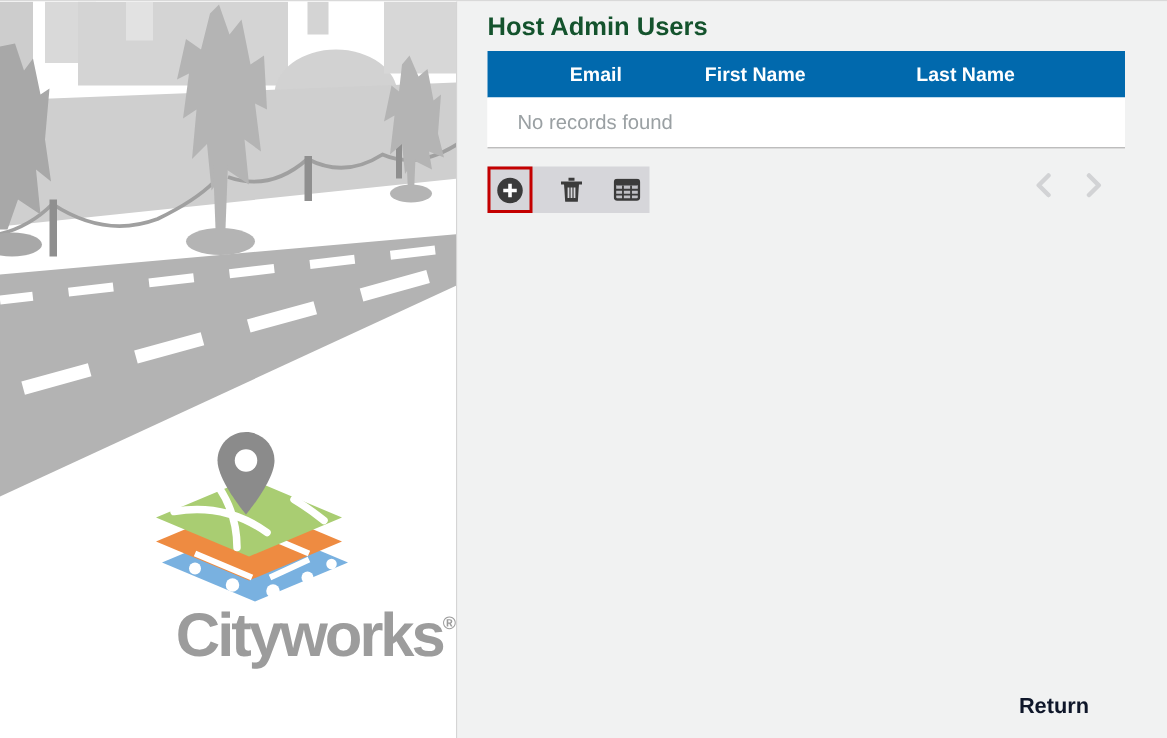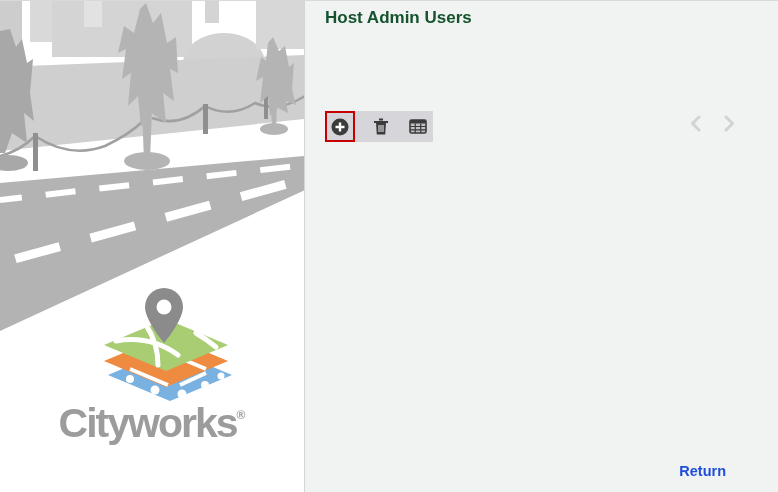--- a/index.html
+++ b/index.html
@@ -4,21 +4,21 @@
 <style>
   * { margin:0; padding:0; box-sizing:border-box; }
   html,body { width:778px; height:492px; overflow:hidden; }
   body { font-family:"Liberation Sans", sans-serif; background:#fff; }
   .page { position:relative; width:778px; height:492px; display:flex; border-top:1px solid #d9d9d9; }
 
   
   .left-panel { position:relative; width:305px; height:492px; background:#fff;
                 border-right:1px solid #d5d5d5; overflow:hidden; flex:none; }
   .scene { position:absolute; top:0; left:0; }
-  .wordmark { position:absolute; top:399px; left:0; width:100%; text-align:center;
+  .wordmark { position:absolute; top:399px; left:0; width:100%; text-align:right;
               color:#9c9c9c; font-weight:bold; font-size:41px; letter-spacing:-2px; }
   .wordmark sup { font-size:12px; letter-spacing:0; vertical-align:18px; }
 
   
   .right-panel { position:relative; flex:1; background:#f1f2f2; height:492px; }
   .page-title { position:absolute; top:7px; left:20px; font-size:17px; font-weight:bold; color:#14532d; }
 
   .grid { position:absolute; top:33px; left:20px; width:425px; background:#fff;
           border-bottom:1px solid #bdbdbd; }
   .grid-header { display:flex; background:#0169ad; height:31px; align-items:center; }
@@ -32,21 +32,21 @@
   .tb-btn { height:31px; display:flex; align-items:center; justify-content:center;
             background:transparent; border:none; cursor:pointer; }
   .tb-add { width:30px; border:2px solid #c40000; }
   .tb-trash { width:30px; margin-left:11px; }
   .tb-grid { width:30px; margin-left:8px; }
 
   .pager { position:absolute; top:112px; right:41px; display:flex; gap:17px; }
   .pg-btn { background:none; border:none; padding:2px; cursor:default; line-height:0; }
 
   .return-link { position:absolute; right:52px; bottom:14px; font-size:14.5px;
-                 font-weight:bold; color:#1d4ed8; text-decoration:none; cursor:pointer; }
+                 font-weight:bold; color:#0f172a; text-decoration:none; cursor:pointer; }
 </style>
 </head>
 <body>
 
 <div class="page">
 
   <div class="left-panel">
     <svg class="scene" width="305" height="492" viewBox="0 0 305 492">
 
       <g>
@@ -116,20 +116,30 @@
         </g>
       </g>
     </svg>
     <div class="wordmark"><span>Cityworks</span><sup>®</sup></div>
   </div>
 
   <div class="right-panel">
 
     <div class="page-title">Host Admin Users</div>
 
+    <div class="grid">
+      <div class="grid-header">
+        <div class="col col-email">Email</div>
+        <div class="col col-first">First Name</div>
+        <div class="col col-last">Last Name</div>
+      </div>
+      <div class="grid-empty-row">
+        <span>No records found</span>
+      </div>
+    </div>
 
     <div class="toolbar">
       <button class="tb-btn tb-add">
         <svg width="20" height="20" viewBox="0 0 20 20">
           <circle cx="10" cy="10" r="8.5" fill="#3b3b3b"></circle>
           <path d="M10 5.5v9 M5.5 10h9" stroke="#ffffff" stroke-width="2.4"></path>
         </svg>
       </button>
       <button class="tb-btn tb-trash">
         <svg width="16" height="18" viewBox="0 0 16 18">

